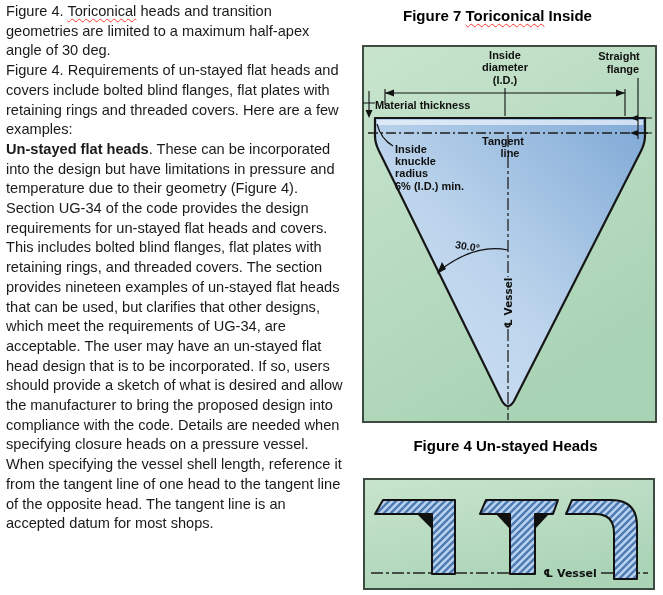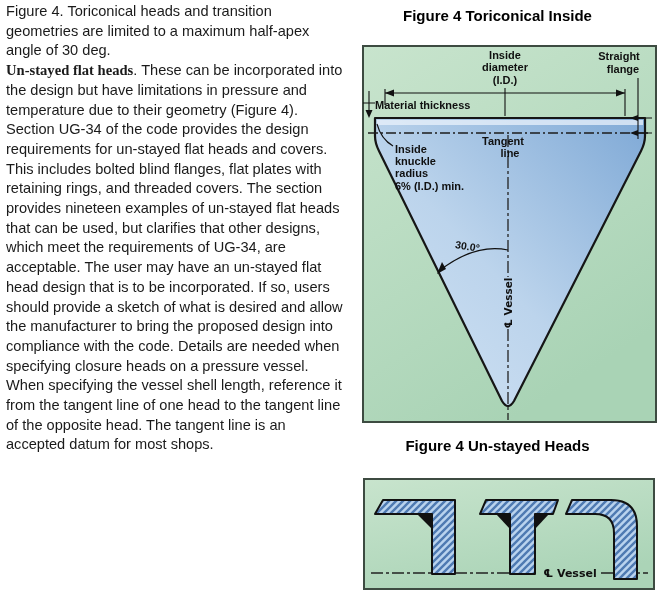--- a/index.html
+++ b/index.html
@@ -5,50 +5,52 @@
   html,body{margin:0;padding:0;}
   body{
     width:663px;height:595px;position:relative;background:#ffffff;
     font-family:"Liberation Sans", sans-serif;color:#1a1a1a;overflow:hidden;
   }
   .article-col{
     position:absolute;left:6px;top:2px;width:337px;
     font-size:14.6px;line-height:19.7px;letter-spacing:0px;
   }
   .article-col p{margin:0;}
-  .bold{font-weight:bold;font-family:Liberation Serif, serif;}
+  .bold{font-weight:bold;}
   .misspell{
+    text-decoration:underline;
     text-decoration-style:wavy;
     text-decoration-color:#ff3b30;
     text-decoration-thickness:1px;
     text-underline-offset:2px;
   }
   .fig-title{
     position:absolute;width:295px;text-align:center;
     font-size:15px;font-weight:bold;color:#000;
   }
   #fig3-title{left:350px;top:7px;}
-  #fig4-title{left:350px;top:437px;}
+  #fig4-title{left:358px;top:437px;}
   #fig3-svg{position:absolute;left:362px;top:45px;}
   #fig4-svg{position:absolute;left:363px;top:478px;}
   svg text{
     font-family:"Liberation Sans", sans-serif;
     font-weight:bold;fill:#101010;
   }
   svg text.cl{font-family:"DejaVu Sans", sans-serif;}
 </style>
 </head>
 <body>
 
 <div class="article-col">
   <p><span>Figure 4. </span><span class="misspell">Toriconical</span><span> heads and transition geometries are limited to a maximum half-apex angle of 30 deg.</span></p>
+  <p><span>Figure 4. Requirements of un-stayed flat heads and covers include bolted blind flanges, flat plates with retaining rings and threaded covers. Here are a few examples:</span></p>
   <p><span class="bold">Un-stayed flat heads</span><span>. These can be incorporated into the design but have limitations in pressure and temperature due to their geometry (Figure 4). Section UG-34 of the code provides the design requirements for un-stayed flat heads and covers. This includes bolted blind flanges, flat plates with retaining rings, and threaded covers. The section provides nineteen examples of un-stayed flat heads that can be used, but clarifies that other designs, which meet the requirements of UG-34, are acceptable. The user may have an un-stayed flat head design that is to be incorporated. If so, users should provide a sketch of what is desired and allow the manufacturer to bring the proposed design into compliance with the code. Details are needed when specifying closure heads on a pressure vessel. When specifying the vessel shell length, reference it from the tangent line of one head to the tangent line of the opposite head. The tangent line is an accepted datum for most shops.</span></p>
 </div>
 
-<div class="fig-title" id="fig3-title"><span>Figure 4 </span><span class="misspell">Toriconical</span><span> Inside</span></div>
+<div class="fig-title" id="fig3-title"><span>Figure 7 </span><span class="misspell">Toriconical</span><span> Inside</span></div>
 
 <svg id="fig3-svg" width="295" height="378" viewBox="0 0 295 378">
   <defs>
     <linearGradient id="greenGrad3" x1="0" y1="0" x2="0.5" y2="1">
       <stop offset="0" stop-color="#c8e4cd"></stop>
       <stop offset="1" stop-color="#a9d3b5"></stop>
     </linearGradient>
     <linearGradient id="blueGrad3" x1="0" y1="1" x2="1" y2="0">
       <stop offset="0" stop-color="#d2e3f4"></stop>
       <stop offset="0.45" stop-color="#bcd4ec"></stop>

